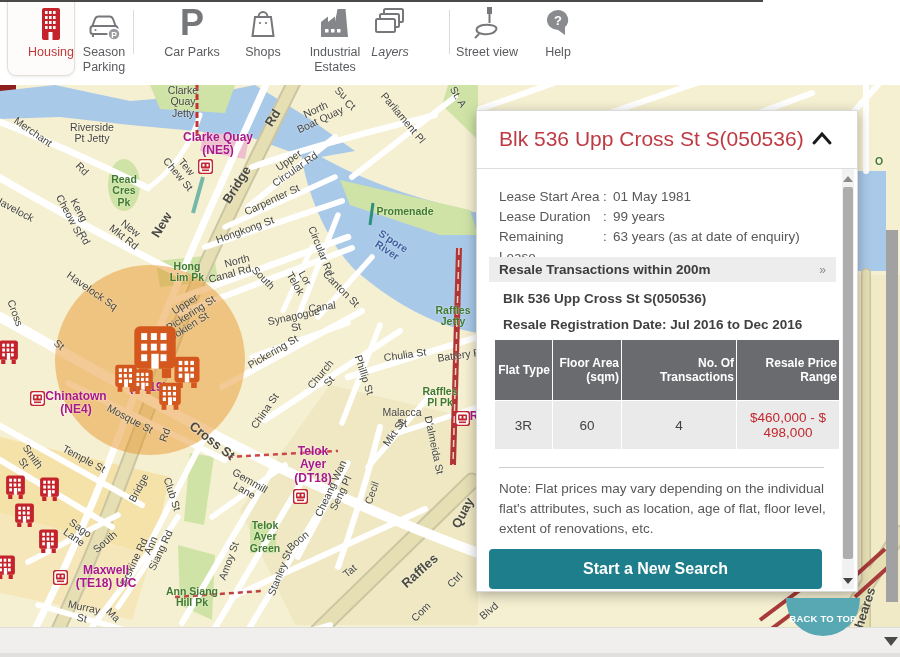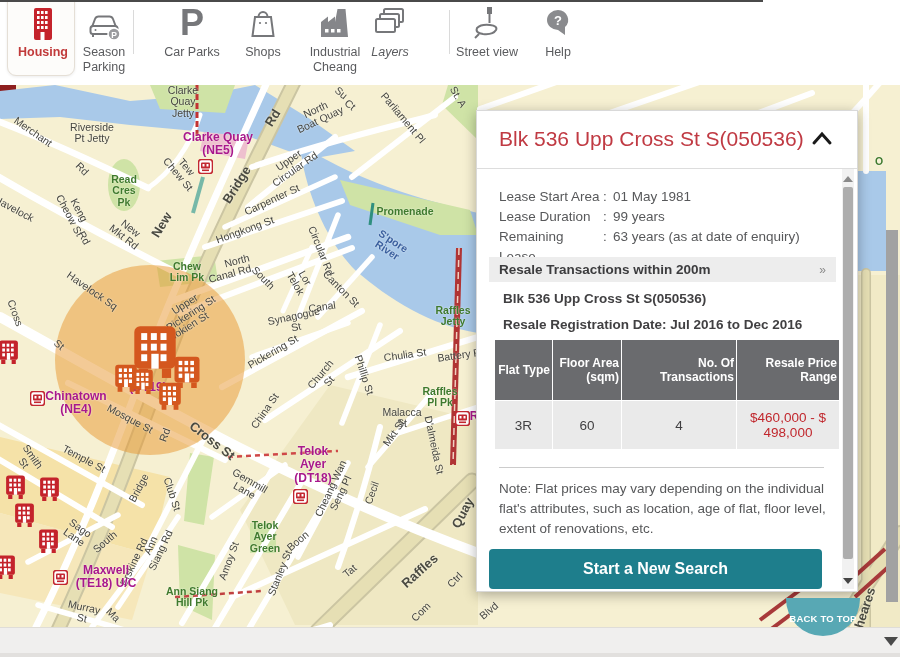--- a/index.html
+++ b/index.html
@@ -77,21 +77,21 @@
 </style>
 </head>
 <body>
 
 <div class="screen">
 
   <div class="topbar">
     <div class="topline"></div>
     <div class="housing-tile"></div>
 
-    <div class="titem active" style="left:4px;font-weight:bold;">
+    <div class="titem active" style="left:12px;">
       <div class="ic">
         <svg width="34" height="36" viewBox="0 0 34 36">
           <rect x="8" y="2" width="18" height="32" rx="2" fill="#c4232b"></rect>
           <g fill="#fff">
             <rect x="11" y="5" width="2.6" height="3"></rect>
               <rect x="15" y="5" width="2.6" height="3"></rect>
               <rect x="19" y="5" width="2.6" height="3"></rect>
             <rect x="11" y="10" width="2.6" height="3"></rect>
               <rect x="15" y="10" width="2.6" height="3"></rect>
               <rect x="19" y="10" width="2.6" height="3"></rect>
@@ -150,21 +150,21 @@
       <div class="ic">
         <svg width="40" height="38" viewBox="0 0 40 38">
           <path d="M6,33 V18 l7,-5.5 v5.5 l7,-5.5 v5.5 l2.5,-13 h8 l2.5,28 z" fill="#85868a"></path>
           <g fill="#fff">
               <rect x="10" y="25" width="3.5" height="3.5"></rect>
               <rect x="16" y="25" width="3.5" height="3.5"></rect>
               <rect x="22" y="25" width="3.5" height="3.5"></rect>
             </g>
         </svg>
       </div>
-      <div class="lbl">Industrial Cheang</div>
+      <div class="lbl">Industrial Estates</div>
     </div>
 
     <div class="titem" style="left:351px;font-style:italic;">
       <div class="ic">
         <svg width="40" height="38" viewBox="0 0 40 38" stroke="#76777a" stroke-width="2" fill="#fff">
           <rect x="14" y="5" width="19" height="13" rx="1.5"></rect>
           <rect x="10" y="10" width="19" height="13" rx="1.5"></rect>
           <rect x="6" y="15" width="19" height="13" rx="1.5"></rect>
         </svg>
       </div>
@@ -335,21 +335,21 @@
         <div class="ml park" style="left: 405px; top: 127px; transform: translate(-50%, -50%) rotate(0deg);">Promenade</div>
         <div class="ml water" style="left: 390px; top: 161px; transform: translate(-50%, -50%) rotate(33deg);">S'pore
 River</div>
         <div class="ml" style="left: 321px; top: 166px; transform: translate(-50%, -50%) rotate(68deg);">Circular Rd</div>
         <div class="ml" style="left: 300px; top: 196px; transform: translate(-50%, -50%) rotate(60deg);">Lor
 Telok</div>
         <div class="ml" style="left: 341px; top: 204px; transform: translate(-50%, -50%) rotate(45deg);">Canton St</div>
         <div class="ml" style="left: 237px; top: 176px; transform: translate(-50%, -50%) rotate(-15deg);">North</div>
         <div class="ml" style="left: 230px; top: 189px; transform: translate(-50%, -50%) rotate(-15deg);">Canal Rd</div>
         <div class="ml" style="left: 263px; top: 193px; transform: translate(-50%, -50%) rotate(45deg);">South</div>
-        <div class="ml park" style="left: 187px; top: 187px; transform: translate(-50%, -50%) rotate(0deg);">Chew
+        <div class="ml park" style="left: 187px; top: 187px; transform: translate(-50%, -50%) rotate(0deg);">Hong
 Lim Pk</div>
         <div class="ml" style="left: 188px; top: 224px; transform: translate(-50%, -50%) rotate(-33deg);">Upper
 Pickering St</div>
         <div class="ml" style="left: 175px; top: 250px; transform: translate(-50%, -50%) rotate(-32deg);">Upper Hokien St</div>
         <div class="ml" style="left: 273px; top: 267px; transform: translate(-50%, -50%) rotate(-30deg);">Pickering St</div>
         <div class="ml" style="left: 295px; top: 237px; transform: translate(-50%, -50%) rotate(-12deg);">Synagogue
 St</div>
         <div class="ml" style="left: 322px; top: 222px; transform: translate(-50%, -50%) rotate(-8deg);">Canal</div>
         <div class="ml" style="left: 325px; top: 293px; transform: translate(-50%, -50%) rotate(-50deg);">Church
 St</div>

